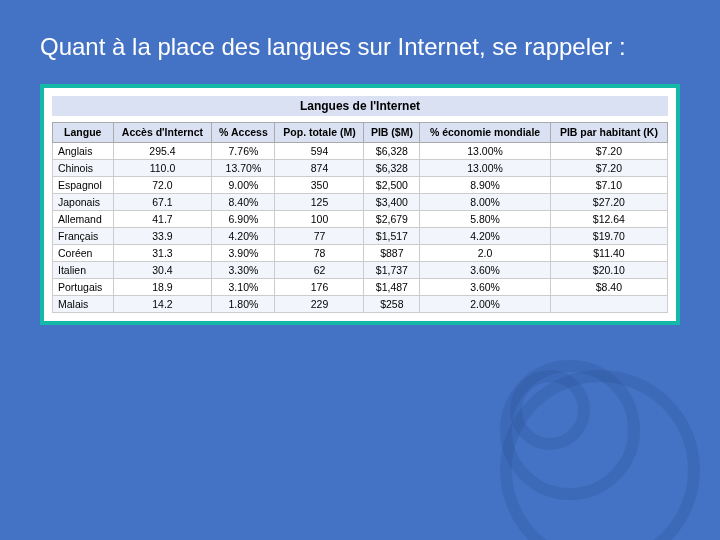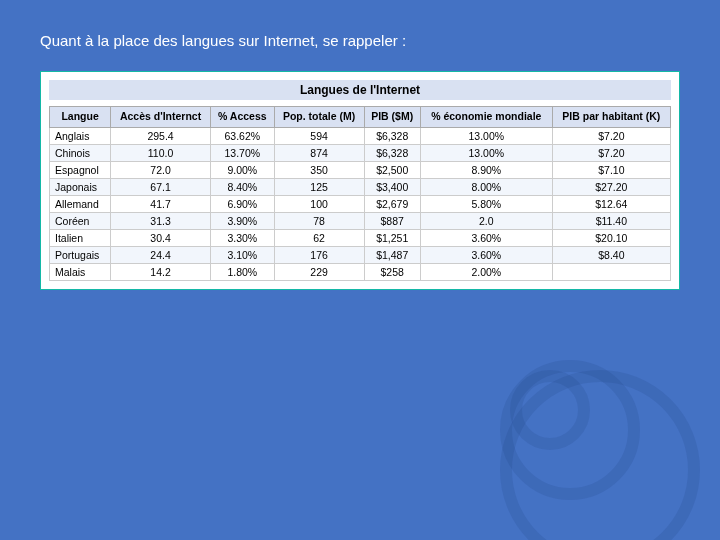--- a/index.html
+++ b/index.html
@@ -33,29 +33,29 @@
     }
 
     .slide-content {
       position: relative;
       padding: 30px 40px 20px 40px;
       z-index: 1;
     }
 
     .slide-title {
       color: #ffffff;
-      font-size: 15px;
+      font-size: 24px;
       font-weight: normal;
       margin-bottom: 20px;
       line-height: 1.4;
     }
 
     .table-container {
       background: white;
-      border: 1px solid #14b8a6;
+      border: 4px solid #14b8a6;
       padding: 8px;
     }
 
     .table-title {
       text-align: center;
       font-size: 12px;
       font-weight: bold;
       margin-bottom: 6px;
       color: #000;
       background: #d9e1f2;
@@ -121,21 +121,21 @@
             <th>Pop. totale (M)</th>
             <th>PIB ($M)</th>
             <th>% économie mondiale</th>
             <th>PIB par habitant (K)</th>
           </tr>
       </thead>
       <tbody id="table-body">
       <tr>
             <td>Anglais</td>
             <td>295.4</td>
-            <td>63.62%</td>
+            <td>7.76%</td>
             <td>594</td>
             <td>$6,328</td>
             <td>13.00%</td>
             <td>$7.20</td>
           </tr>
           <tr>
             <td>Chinois</td>
             <td>110.0</td>
             <td>13.70%</td>
             <td>874</td>
@@ -164,40 +164,49 @@
           <tr>
             <td>Allemand</td>
             <td>41.7</td>
             <td>6.90%</td>
             <td>100</td>
             <td>$2,679</td>
             <td>5.80%</td>
             <td>$12.64</td>
           </tr>
           <tr>
+            <td>Français</td>
+            <td>33.9</td>
+            <td>4.20%</td>
+            <td>77</td>
+            <td>$1,517</td>
+            <td>4.20%</td>
+            <td>$19.70</td>
+          </tr>
+          <tr>
             <td>Coréen</td>
             <td>31.3</td>
             <td>3.90%</td>
             <td>78</td>
             <td>$887</td>
             <td>2.0</td>
             <td>$11.40</td>
           </tr>
           <tr>
             <td>Italien</td>
             <td>30.4</td>
             <td>3.30%</td>
             <td>62</td>
-            <td>$1,251</td>
+            <td>$1,737</td>
             <td>3.60%</td>
             <td>$20.10</td>
           </tr>
           <tr>
             <td>Portugais</td>
-            <td>24.4</td>
+            <td>18.9</td>
             <td>3.10%</td>
             <td>176</td>
             <td>$1,487</td>
             <td>3.60%</td>
             <td>$8.40</td>
           </tr>
           <tr>
             <td>Malais</td>
             <td>14.2</td>
             <td>1.80%</td>

